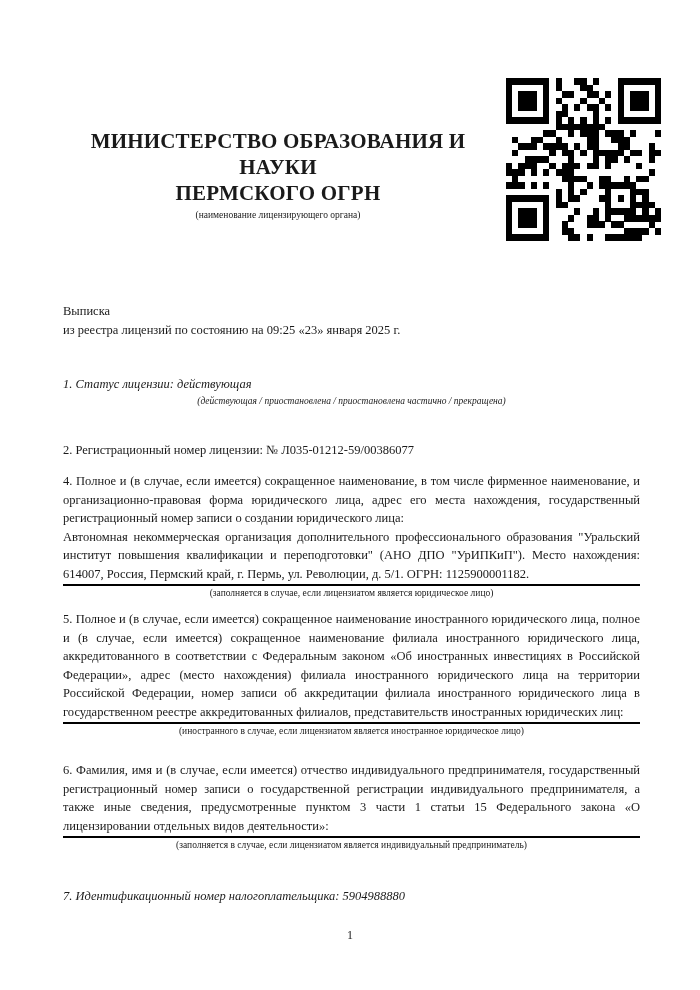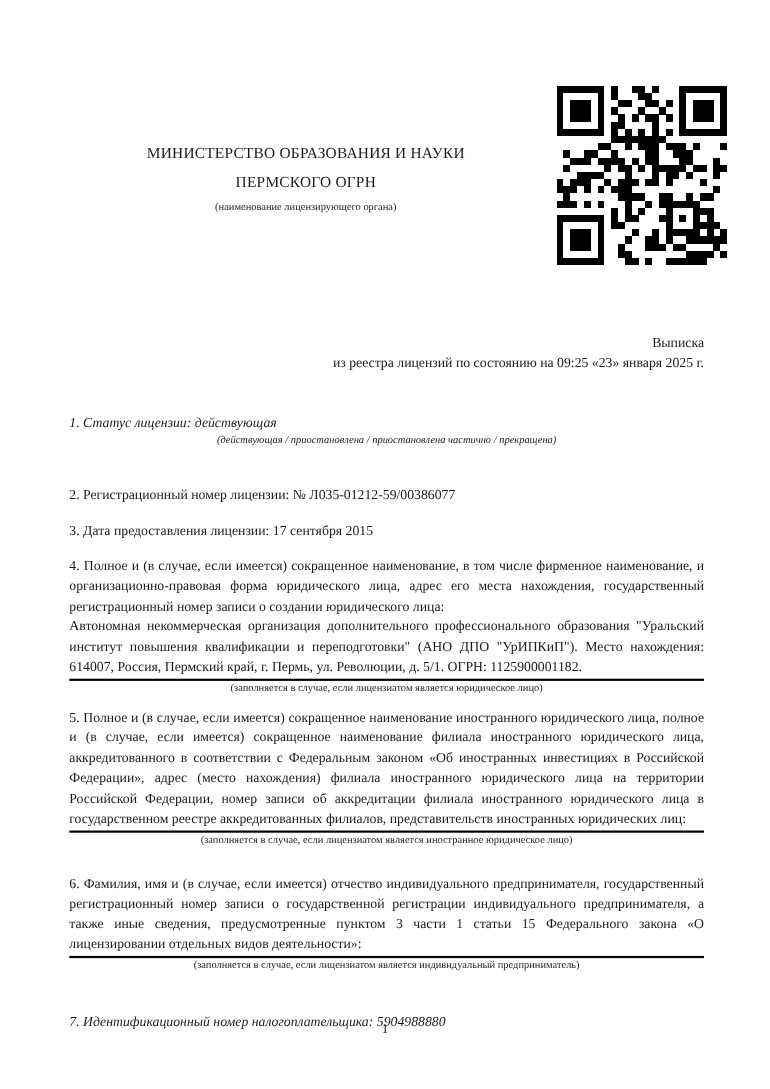--- a/index.html
+++ b/index.html
@@ -22,41 +22,41 @@
     position:relative;
     height:243px;
   }
   .ministry{
     position:absolute;
     left:-10px;top:128px;
     width:450px;
     text-align:center;
   }
   .ministry-title{
-    font-size:14px;
-    font-weight:normal;
+    font-size:21px;
+    font-weight:bold;
     line-height:26px;
     letter-spacing:0.2px;
   }
   .ministry-note{
     font-size:9.5px;
     line-height:12px;
     margin-top:3px;
   }
   .qr{
     position:absolute;
     left:443px; 
     top:78px;
     width:155px;height:163px;
   }
   .qr svg{width:155px;height:163px;display:block;}
   
   .doc-title{
     margin-top:59px;
-    text-align:right;
+    text-align:left;
     font-size:12.5px;
     line-height:19px;
   }
   
   .item{font-size:12.5px;line-height:18.5px;}
   .item p{margin:0;}
   .just{text-align:justify;}
   .item-1{margin-top:35px;font-style:italic;}
   .item-2{margin-top:33px;}
   .item-3{margin-top:14px;}
@@ -409,35 +409,32 @@
 
   <div class="item item-1">
     <p>1. Статус лицензии: действующая</p>
     <div class="small-note">(действующая / приостановлена / приостановлена частично / прекращена)</div>
   </div>
 
   <div class="item item-2">
     <p>2. Регистрационный номер лицензии: № Л035-01212-59/00386077</p>
   </div>
 
-  <div class="item item-3">
-    <p>3. Дата предоставления лицензии: 17 сентября 2015</p>
-  </div>
 
   <div class="item item-4">
     <p class="just">4. Полное и (в случае, если имеется) сокращенное наименование, в том числе фирменное наименование, и организационно-правовая форма юридического лица, адрес его места нахождения, государственный регистрационный номер записи о создании юридического лица:</p>
     <p class="just">Автономная некоммерческая организация дополнительного профессионального образования "Уральский институт повышения квалификации и переподготовки" (АНО ДПО "УрИПКиП"). Место нахождения: 614007, Россия, Пермский край, г. Пермь, ул. Революции, д. 5/1. ОГРН: 1125900001182.</p>
     <hr class="fill-rule">
     <div class="small-note">(заполняется в случае, если лицензиатом является юридическое лицо)</div>
   </div>
 
   <div class="item item-5">
     <p class="just">5. Полное и (в случае, если имеется) сокращенное наименование иностранного юридического лица, полное и (в случае, если имеется) сокращенное наименование филиала иностранного юридического лица, аккредитованного в соответствии с Федеральным законом «Об иностранных инвестициях в Российской Федерации», адрес (место нахождения) филиала иностранного юридического лица на территории Российской Федерации, номер записи об аккредитации филиала иностранного юридического лица в государственном реестре аккредитованных филиалов, представительств иностранных юридических лиц:</p>
     <hr class="fill-rule">
-    <div class="small-note">(заполняется в случае, если лицензиатом является иностранное юридическое лицо)</div>
+    <div class="small-note">(иностранного в случае, если лицензиатом является иностранное юридическое лицо)</div>
   </div>
 
   <div class="item item-6">
     <p class="just">6. Фамилия, имя и (в случае, если имеется) отчество индивидуального предпринимателя, государственный регистрационный номер записи о государственной регистрации индивидуального предпринимателя, а также иные сведения, предусмотренные пунктом 3 части 1 статьи 15 Федерального закона «О лицензировании отдельных видов деятельности»:</p>
     <hr class="fill-rule">
     <div class="small-note">(заполняется в случае, если лицензиатом является индивидуальный предприниматель)</div>
   </div>
 
   <div class="item item-7">
     <p>7. Идентификационный номер налогоплательщика: 5904988880</p>

